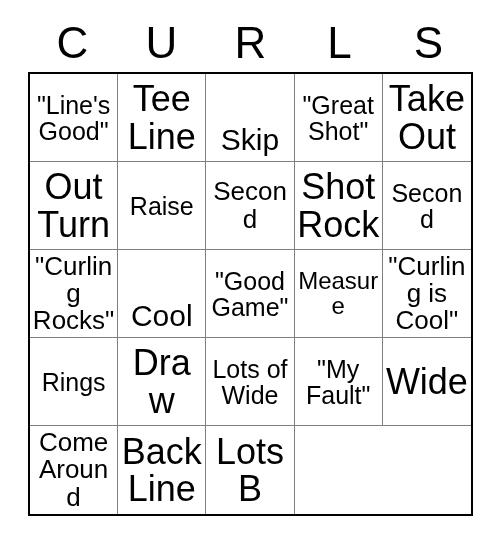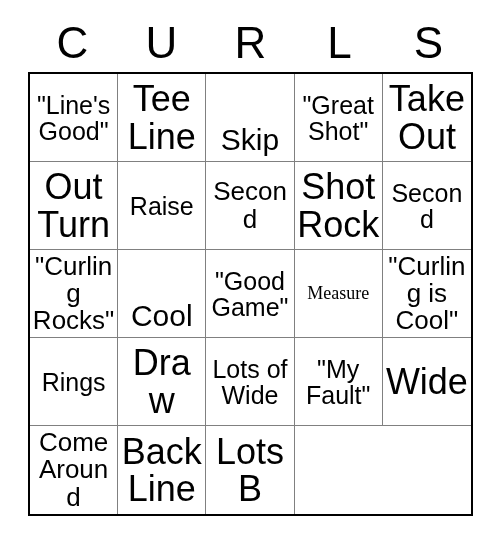--- a/index.html
+++ b/index.html
@@ -70,21 +70,21 @@
     color: #000000;
     line-height: 1.04;
     font-weight: 400;
     word-wrap: break-word;
   }
   
   .sz-xl .cell-text { font-size: 30px; margin-top: 44px; }
   .sz-lg .cell-text { font-size: 36px; }
   .sz-md .cell-text { font-size: 25px; }
   .sz-sm .cell-text { font-size: 26px; }
-  .sz-xs .cell-text { font-size: 18px; font-family: Liberation Serif, serif; }
+  .sz-xs .cell-text { font-size: 24px; }
 </style>
 </head>
 <body>
 
 <div id="card">
 
   <div id="header-row">
     <div class="header-letter">C</div>
     <div class="header-letter">U</div>
     <div class="header-letter">R</div>

